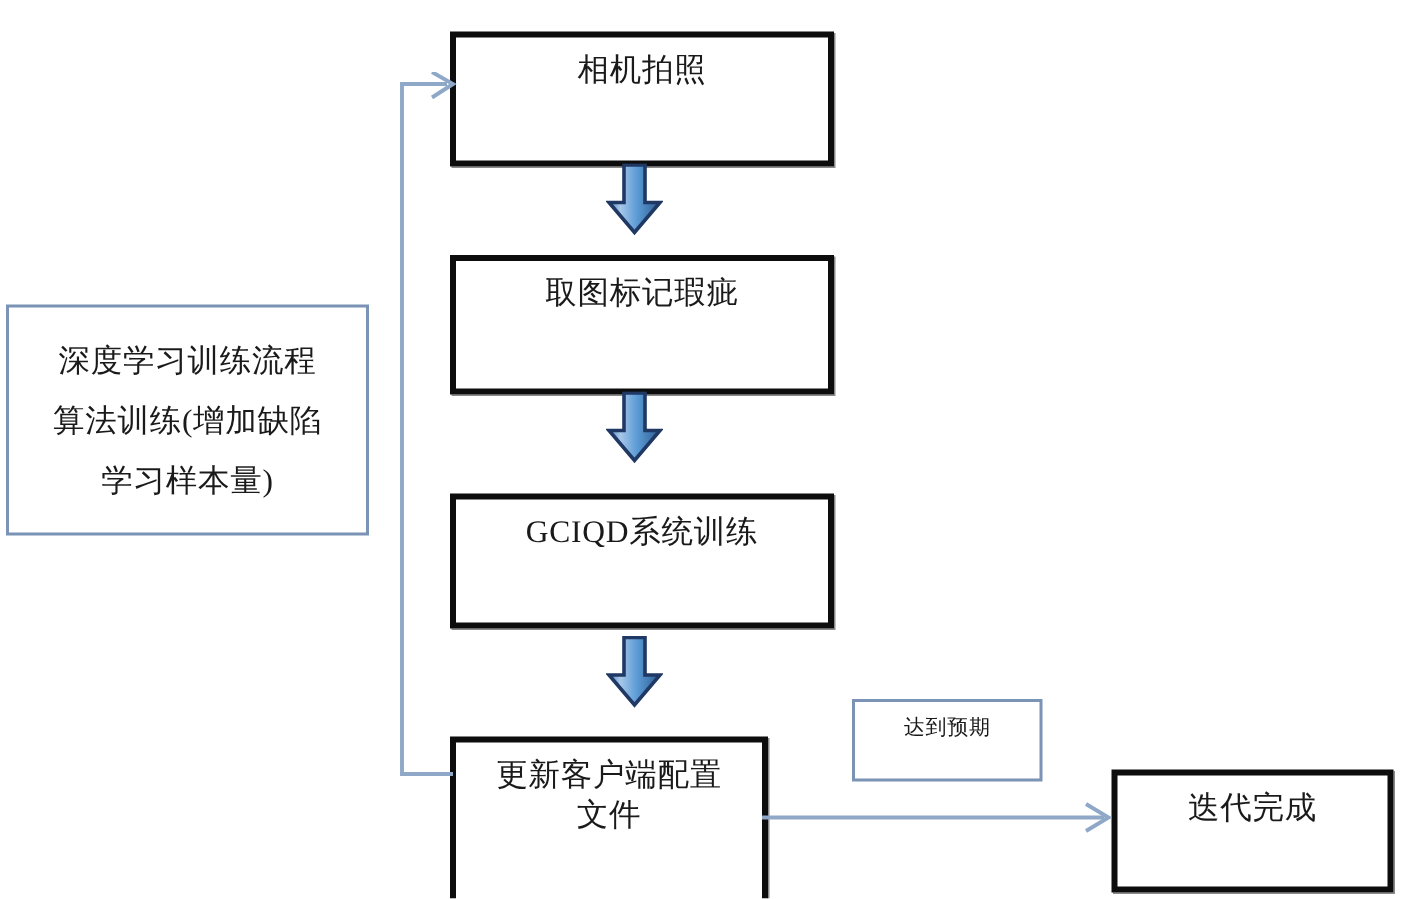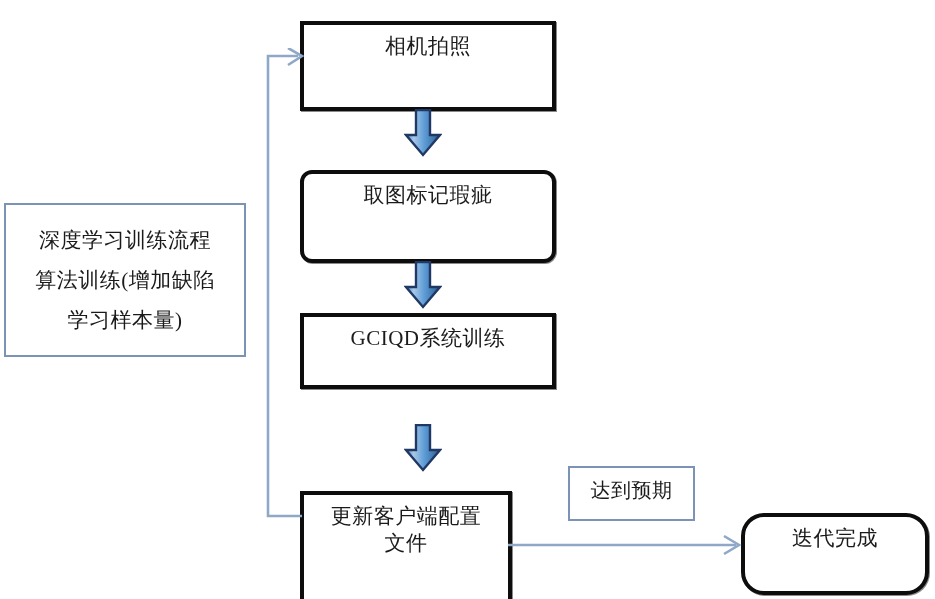--- a/index.html
+++ b/index.html
@@ -42,21 +42,21 @@
     position: absolute;
     box-sizing: border-box;
     background: #ffffff;
     border: 2px solid #7b93b4;
   }
   .note-box .box-label {
     display: block;
     width: 100%;
     text-align: center;
     color: #1a1a1a;
-    font-size: 20px;
+    font-size: 14px;
     line-height: 1.55;
     letter-spacing: 0.5px;
     white-space: pre-line;
   }
   .note-box.left-note .box-label {
     padding-top: 16px;
     font-size: 21px;
     line-height: 1.9;
   }
   .note-box.small-note .box-label {
@@ -95,39 +95,39 @@
           <stop offset="0%" stop-color="#4f82ba"></stop>
           <stop offset="22%" stop-color="#a8c8e8"></stop>
           <stop offset="55%" stop-color="#5b9bd5"></stop>
           <stop offset="100%" stop-color="#2f5c91"></stop>
         </linearGradient>
       </defs>
       <polygon points="12,1 26,1 26,26 36,26 19,46 2,26 12,26" fill="url(#ag1)" stroke="#1f3864" stroke-width="2.4" stroke-linejoin="miter"></polygon>
     </svg>
   </div>
 
-  <div class="proc-box" style="left:300px; top:157px; width:256px; height:93px;border-radius:12px;">
+  <div class="proc-box" style="left:300px; top:157px; width:256px; height:93px;">
     <span class="box-label">取图标记瑕疵</span>
   </div>
 
   <div class="block-arrow" style="left:404px; top:261px; width:38px; height:48px;">
     <svg width="38" height="48" viewBox="0 0 38 48">
       <defs>
         <linearGradient id="ag2" x1="0" y1="0" x2="1" y2="0">
           <stop offset="0%" stop-color="#4f82ba"></stop>
           <stop offset="22%" stop-color="#a8c8e8"></stop>
           <stop offset="55%" stop-color="#5b9bd5"></stop>
           <stop offset="100%" stop-color="#2f5c91"></stop>
         </linearGradient>
       </defs>
       <polygon points="12,1 26,1 26,26 36,26 19,46 2,26 12,26" fill="url(#ag2)" stroke="#1f3864" stroke-width="2.4" stroke-linejoin="miter"></polygon>
     </svg>
   </div>
 
-  <div class="proc-box" style="left:300px; top:300px; width:256px; height:76px;">
+  <div class="proc-box" style="left:300px; top:316px; width:256px; height:90px;">
     <span class="box-label">GCIQD系统训练</span>
   </div>
 
   <div class="block-arrow" style="left:404px; top:424px; width:38px; height:48px;">
     <svg width="38" height="48" viewBox="0 0 38 48">
       <defs>
         <linearGradient id="ag3" x1="0" y1="0" x2="1" y2="0">
           <stop offset="0%" stop-color="#4f82ba"></stop>
           <stop offset="22%" stop-color="#a8c8e8"></stop>
           <stop offset="55%" stop-color="#5b9bd5"></stop>
@@ -140,21 +140,21 @@
 
   <div class="proc-box" style="left:300px; top:478px; width:212px; height:117px;">
     <span class="box-label">更新客户端配置
 文件</span>
   </div>
 
   <div class="note-box small-note" style="left:568px; top:466px; width:127px; height:55px;">
     <span class="box-label">达到预期</span>
   </div>
 
-  <div class="proc-box" style="left:741px; top:500px; width:188px; height:82px;border-radius:23px;">
+  <div class="proc-box" style="left:741px; top:500px; width:188px; height:82px;">
     <span class="box-label">迭代完成</span>
   </div>
 
   <div class="conn" style="left:508px; top:530px; width:240px; height:30px;">
     <svg width="240" height="30" viewBox="0 0 240 30">
       <line x1="0" y1="15" x2="228" y2="15" stroke="#8fa8c8" stroke-width="2.6"></line>
       <polyline points="216,6 231,15 216,24" fill="none" stroke="#8fa8c8" stroke-width="2.6" stroke-linejoin="miter"></polyline>
     </svg>
   </div>
 

